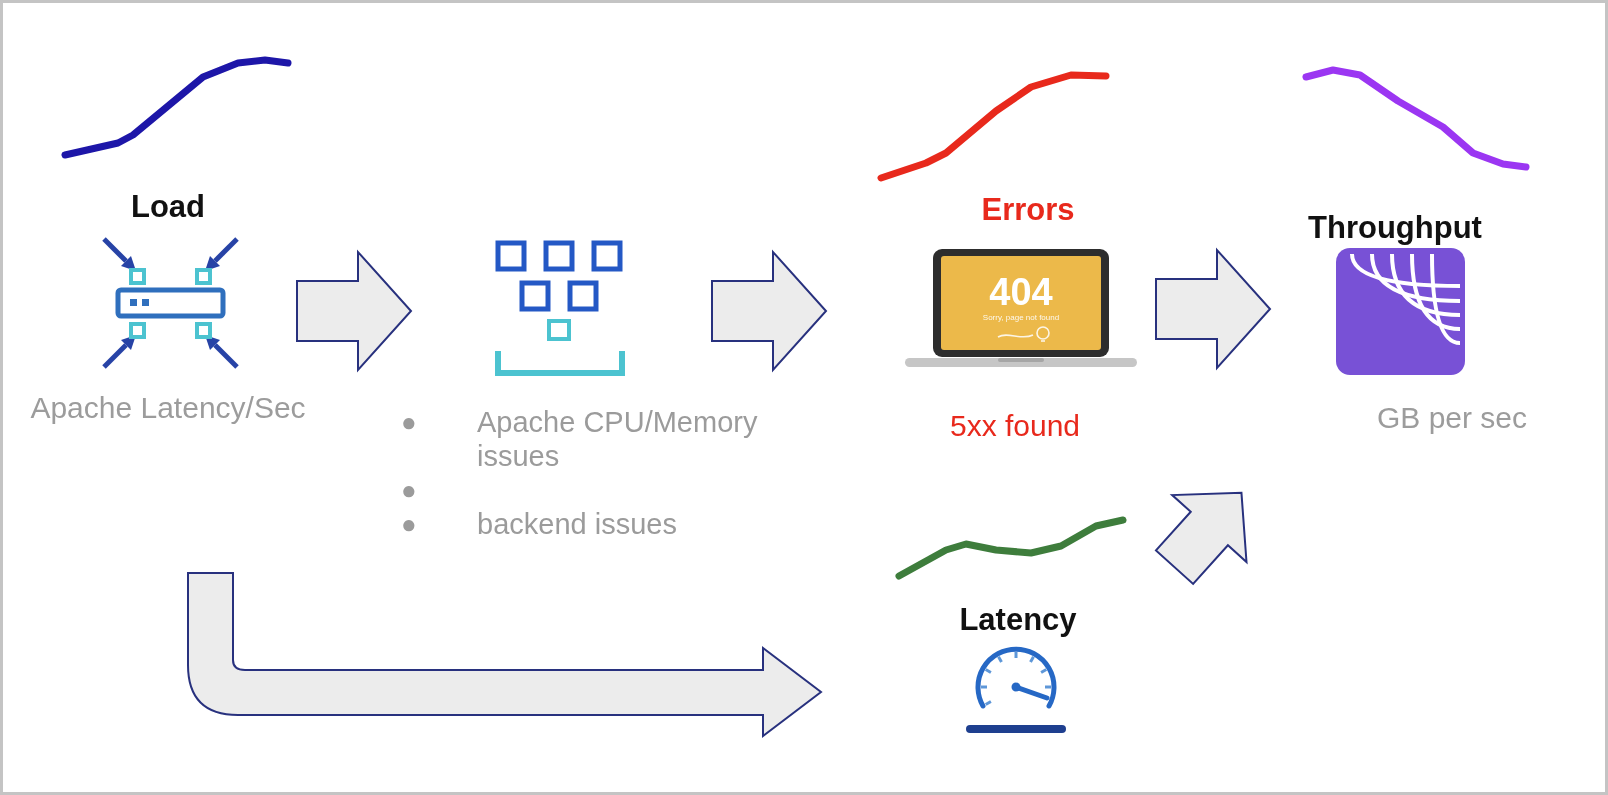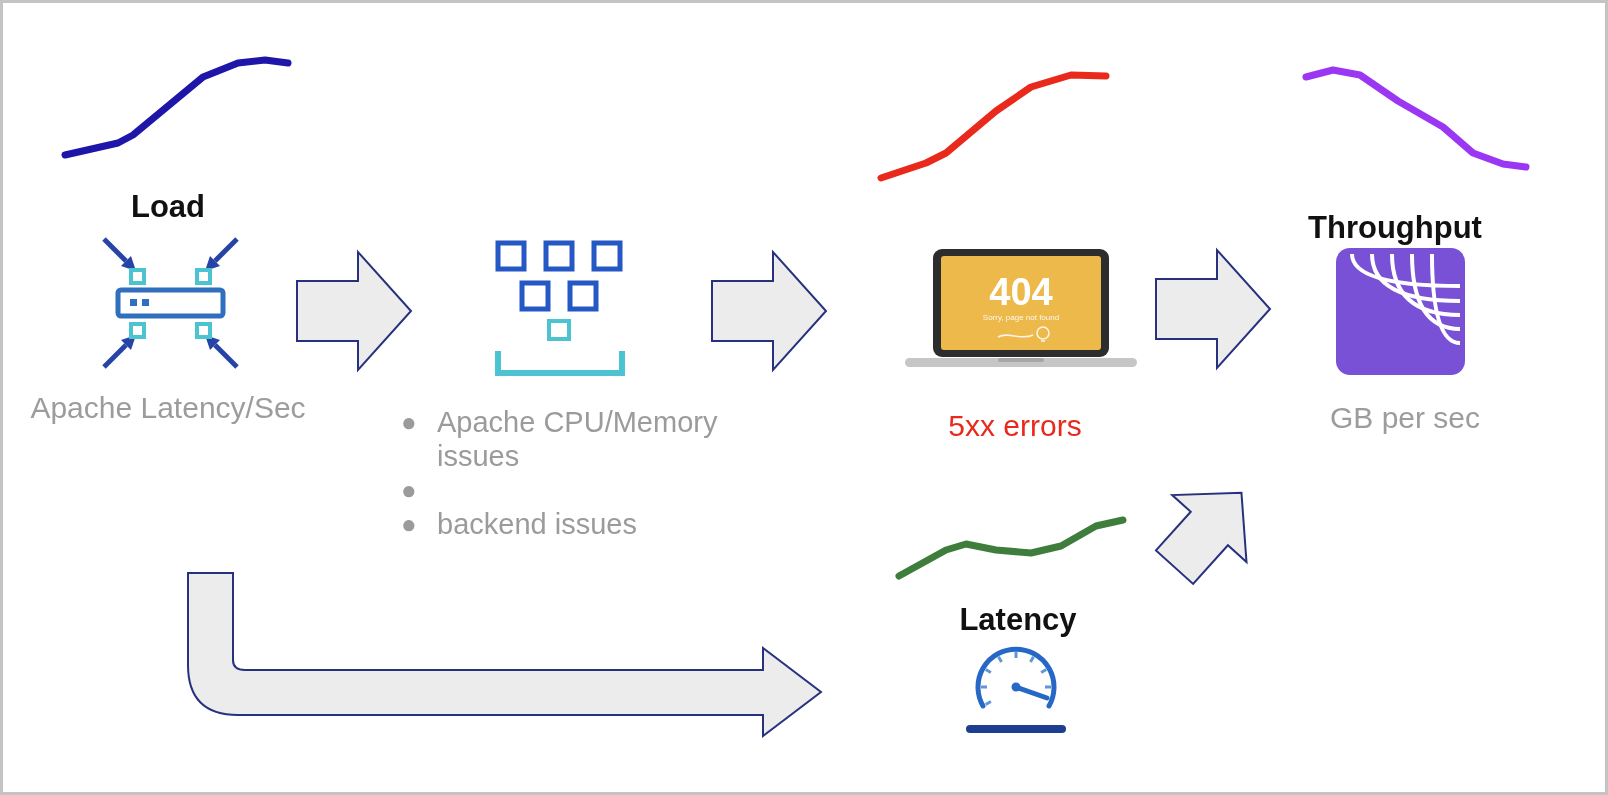--- a/index.html
+++ b/index.html
@@ -29,21 +29,21 @@
     list-style:none;margin:0;padding:0;
   }
   ul.bullets li{
     display:flex;align-items:flex-start;
     color:#9b9b9b;font-size:29px;line-height:34px;
     margin-bottom:0px;
   }
   ul.bullets .dot{
     width:36px;flex:0 0 36px;font-size:26px;line-height:34px;color:#9b9b9b;
   }
-  ul.bullets .btxt{width:335px;}
+  ul.bullets .btxt{width:335px;margin-left:40px;}
 </style>
 </head>
 <body>
 
 <div id="frame">
 
   <svg class="abs" style="left:50px;top:32px" width="240" height="130" viewBox="0 0 240 130">
     <polyline class="spark" points="12,120 65,108 80,100 150,42 185,28 212,25 235,28" stroke="#1d16a8"></polyline>
   </svg>
 
@@ -108,36 +108,37 @@
   </ul>
 
   <svg class="abs" style="left:708px;top:246px" width="118" height="124" viewBox="0 0 118 124">
     <polygon class="blockarrow" points="1,32 62,32 62,3 115,62 62,121 62,92 1,92" fill="#ececec" stroke="#28317e"></polygon>
   </svg>
 
   <svg class="abs" style="left:873px;top:60px" width="235" height="125" viewBox="0 0 235 125">
     <polyline class="spark" points="5,115 50,100 70,90 120,48 155,24 195,12 230,13" stroke="#e8291c"></polyline>
   </svg>
 
+  <div class="abs title red" style="left:945px;top:189px;width:160px">Errors</div>
 
   <svg class="abs" style="left:900px;top:246px" width="236" height="120" viewBox="0 0 236 120">
     <rect x="30" y="0" width="176" height="108" rx="9" fill="#2d2d2d"></rect>
     <rect x="38" y="7" width="160" height="94" rx="3" fill="#ecb94a"></rect>
     <text x="118" y="56" text-anchor="middle" font-family="Liberation Sans, sans-serif" font-size="38" font-weight="bold" fill="#ffffff">404</text>
     <text x="118" y="71" text-anchor="middle" font-family="Liberation Sans, sans-serif" font-size="8" fill="#ffffff" opacity="0.9">Sorry, page not found</text>
     <g stroke="#ffffff" stroke-width="1.6" fill="none" opacity="0.85">
       <circle cx="140" cy="84" r="6"></circle>
       <path d="M95,88 C105,82 118,92 130,86"></path>
       <line x1="138" y1="92" x2="142" y2="92"></line>
     </g>
     <rect x="2" y="109" width="232" height="9" rx="4.5" fill="#c6c6c6"></rect>
     <rect x="95" y="109" width="46" height="4" rx="2" fill="#a6a6a6"></rect>
   </svg>
 
-  <div class="abs caption red" style="left:927px;top:404px;width:170px">5xx errors</div>
+  <div class="abs caption red" style="left:927px;top:404px;width:170px">5xx found</div>
 
   <svg class="abs" style="left:1152px;top:244px" width="118" height="124" viewBox="0 0 118 124">
     <polygon class="blockarrow" points="1,32 62,32 62,3 115,62 62,121 62,92 1,92" fill="#ececec" stroke="#28317e"></polygon>
   </svg>
 
   <svg class="abs" style="left:1295px;top:58px" width="235" height="125" viewBox="0 0 235 125">
     <polyline class="spark" points="8,16 35,9 62,14 100,40 145,66 175,92 205,103 228,106" stroke="#9b36f2"></polyline>
   </svg>
 
   <div class="abs title" style="left:1292px;top:207px;width:200px">Throughput</div>
@@ -146,21 +147,21 @@
     <rect x="0" y="0" width="129" height="127" rx="14" fill="#7851d6"></rect>
     <g stroke="#ffffff" stroke-width="4" fill="none">
       <path d="M16,6 Q16,38 124,38"></path>
       <path d="M36,6 Q36,53 124,53"></path>
       <path d="M56,6 Q56,67 124,67"></path>
       <path d="M76,6 Q76,81 124,81"></path>
       <path d="M96,6 Q96,95 124,95"></path>
     </g>
   </svg>
 
-  <div class="abs caption" style="left:1302px;top:396px;width:200px">GB per sec</div>
+  <div class="abs caption" style="left:1349px;top:396px;width:200px">GB per sec</div>
 
   <svg class="abs" style="left:180px;top:565px" width="650" height="180" viewBox="0 0 650 180">
     <path class="blockarrow" d="M5,5 L50,5 L50,92 Q50,102 62,102 L580,102 L580,80 L638,124 L580,168 L580,147 L55,147 Q5,147 5,97 Z" fill="#ececec" stroke="#28317e"></path>
   </svg>
 
   <svg class="abs" style="left:888px;top:505px" width="245" height="78" viewBox="0 0 245 78">
     <polyline class="spark" points="8,68 55,42 75,36 105,42 140,45 170,38 205,18 232,12" stroke="#3e7d3c"></polyline>
   </svg>
 
   <div class="abs title" style="left:935px;top:599px;width:160px">Latency</div>

